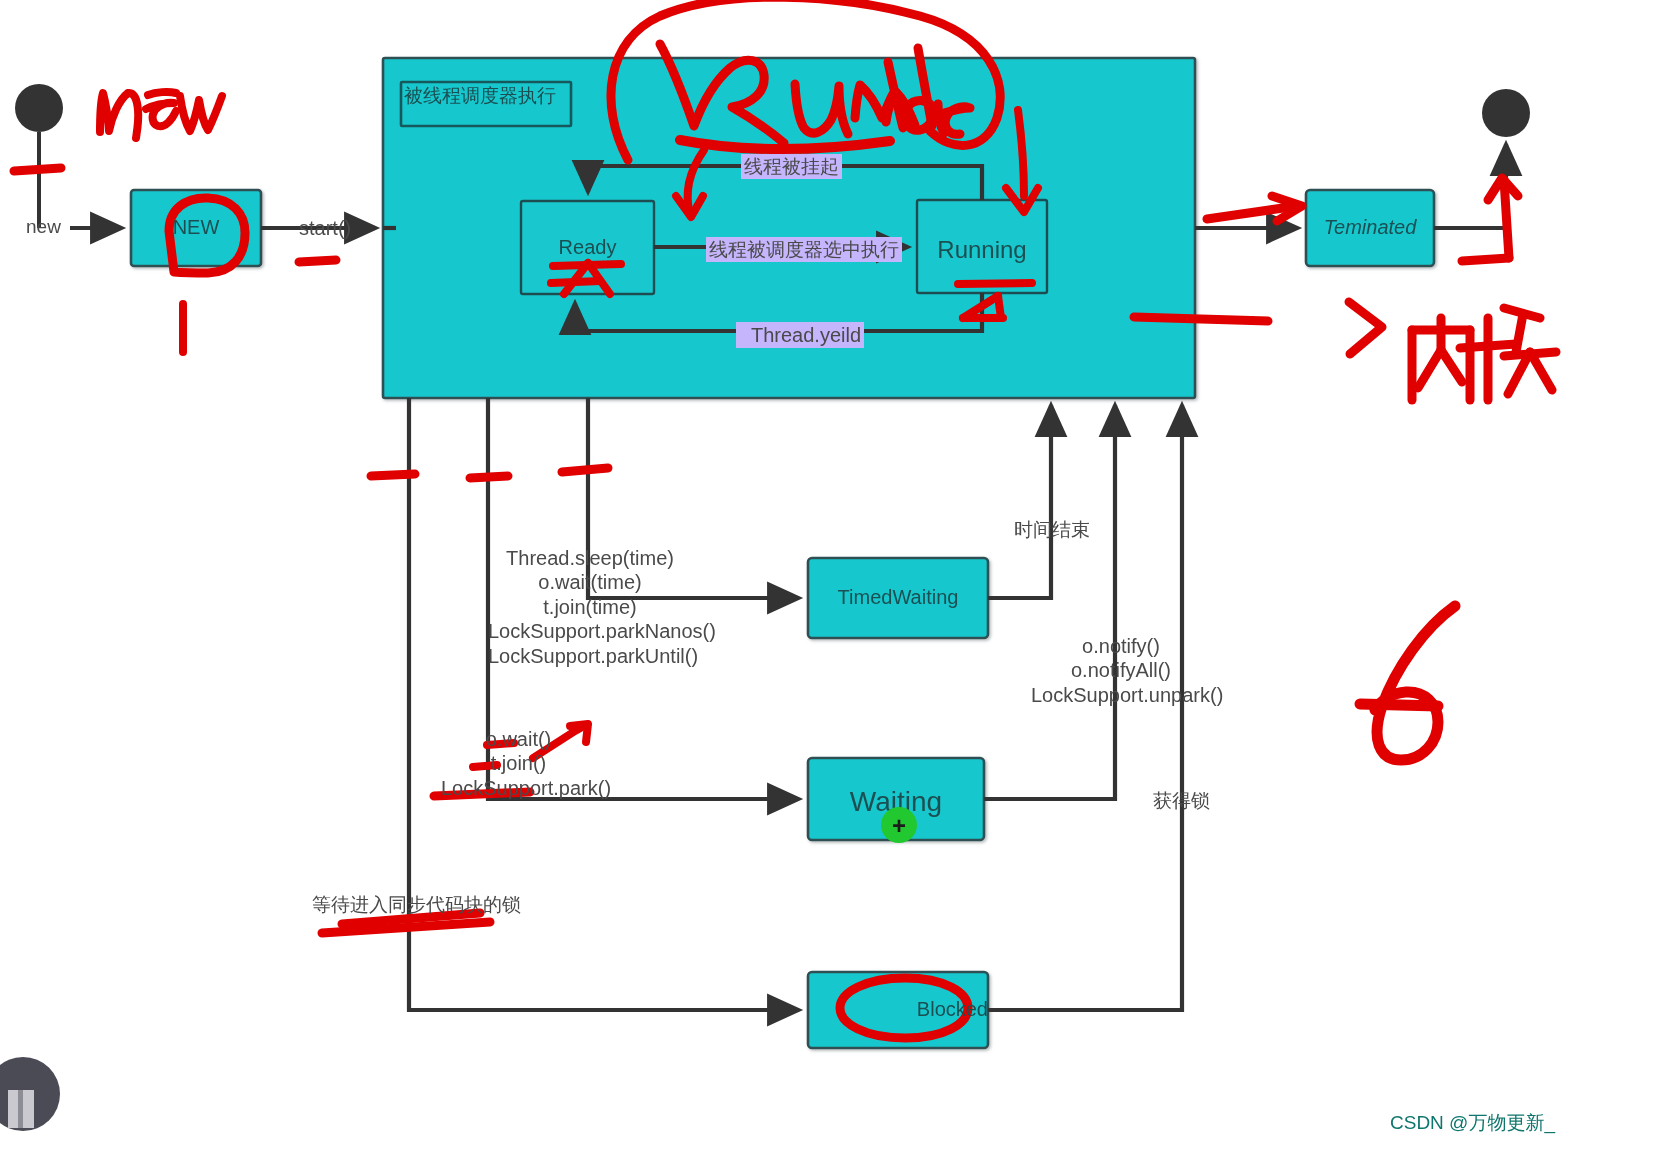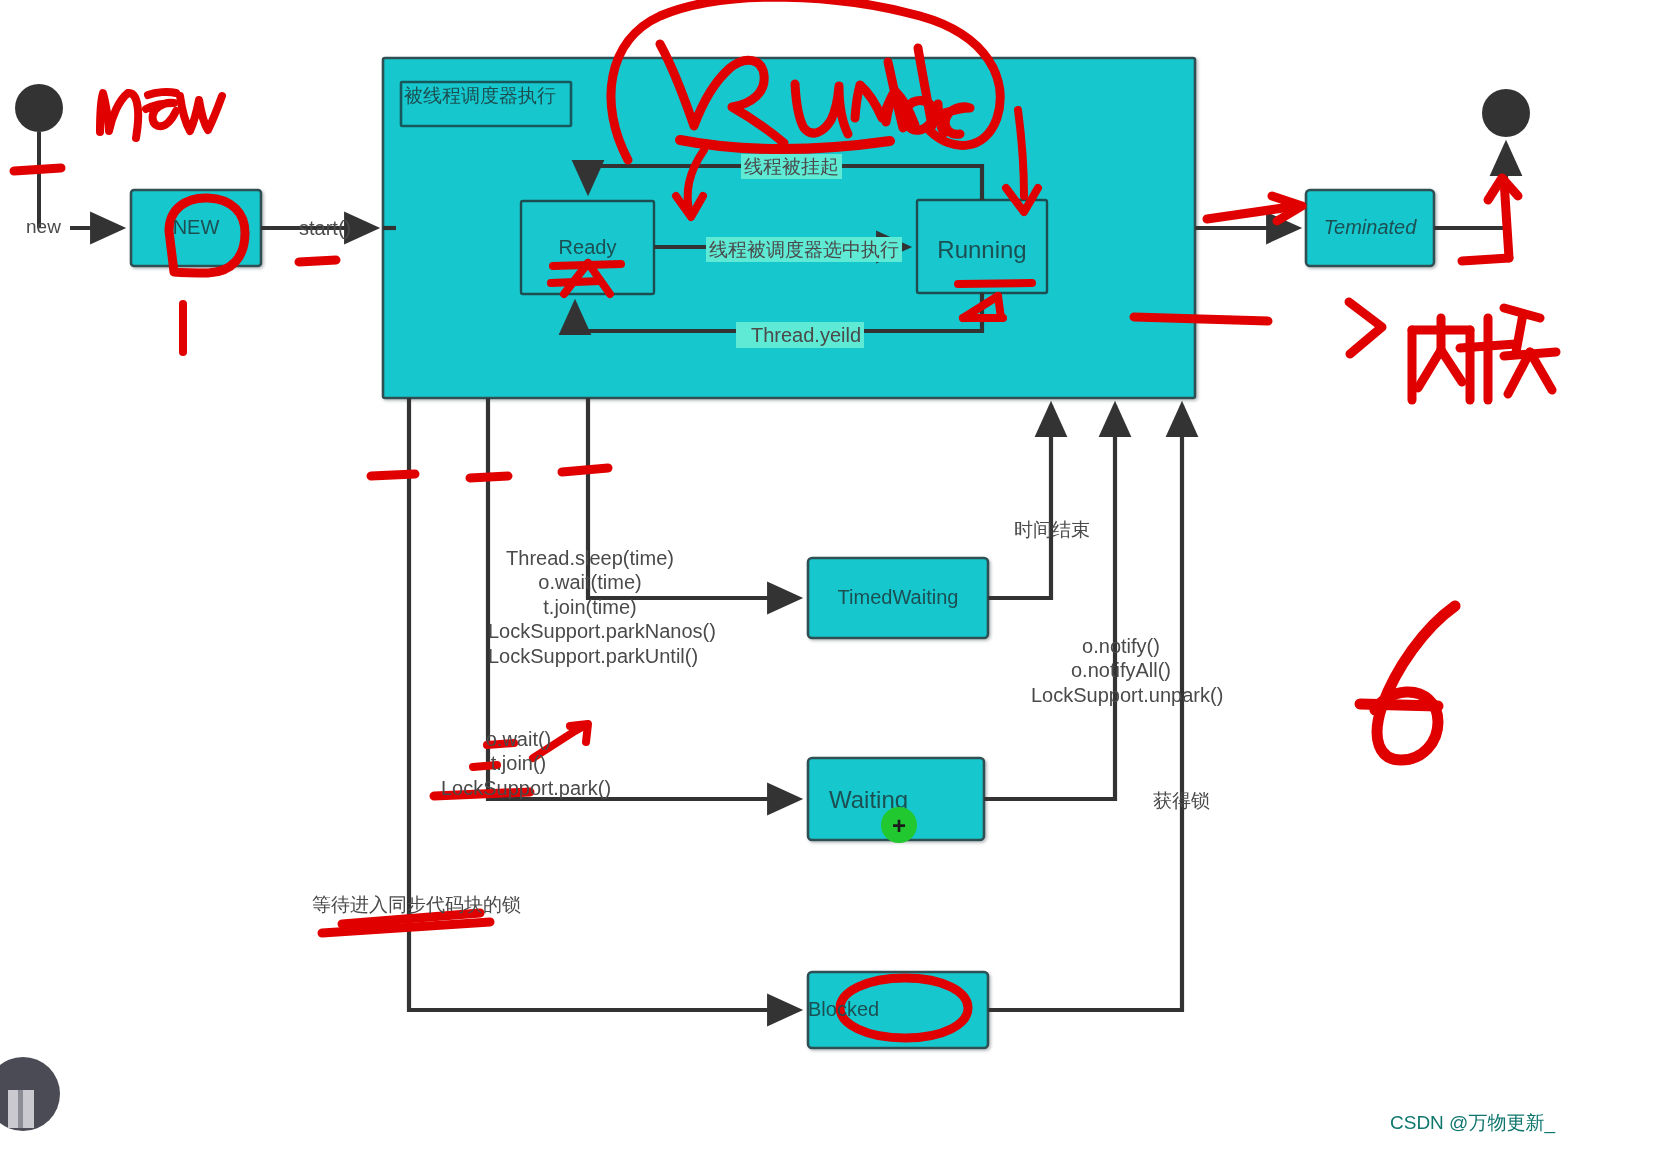--- a/index.html
+++ b/index.html
@@ -36,21 +36,21 @@
   }
   .edge-label {
     position: absolute;
     color: #4a4a4a;
     font-family: "Liberation Sans", sans-serif;
     white-space: pre;
     text-align: center;
     line-height: 1.22;
   }
   .edge-label.boxed {
-    background: #5eead4;
+    background: #c4b5fd;
     padding: 1px 3px;
   }
   .watermark {
     position: absolute;
     color: #0f766e;
     font-size: 19px;
     font-family: "Liberation Sans", sans-serif;
     white-space: nowrap;
   }
   .taskbar-icon {
@@ -274,23 +274,23 @@
   <div class="node-label" style="left:401px; top:83px; width:158px; text-align:center; font-size:19px;">被线程调度器执行</div>
 
   <div class="node-label" style="left:521px; top:236px; width:133px; text-align:center; font-size:20px;">Ready</div>
 
   <div class="node-label" style="left:917px; top:236px; width:130px; text-align:center; font-size:24px;">Running</div>
 
   <div class="node-label" style="left:1306px; top:216px; width:128px; text-align:center; font-size:20px;font-style:italic;">Teminated</div>
 
   <div class="node-label" style="left:808px; top:586px; width:180px; text-align:center; font-size:20px;">TimedWaiting</div>
 
-  <div class="node-label" style="left:808px; top:786px; width:176px; font-size:24px;padding-left:21px;">Waiting</div>
-
-  <div class="node-label" style="left:808px; top:998px; width:180px; text-align:left; font-size:20px;">Blocked</div>
+  <div class="node-label" style="left:808px; top:786px; width:176px; text-align:center; font-size:28px;">Waiting</div>
+
+  <div class="node-label" style="left:808px; top:998px; width:180px; text-align:right; font-size:20px;">Blocked</div>
 
   <div class="edge-label" style="left:26px; top:215px; font-size:19px;">new</div>
 
   <div class="edge-label" style="left:299px; top:216px; font-size:20px;">start()</div>
 
   <div class="edge-label boxed" style="left:741px; top:154px; font-size:19px;">线程被挂起</div>
 
   <div class="edge-label boxed" style="left:706px; top:237px; font-size:19px;">线程被调度器选中执行</div>
 
   <div class="edge-label boxed" style="left:736px; top:322px; font-size:20px;padding-left:15px;">Thread.yeild</div>

